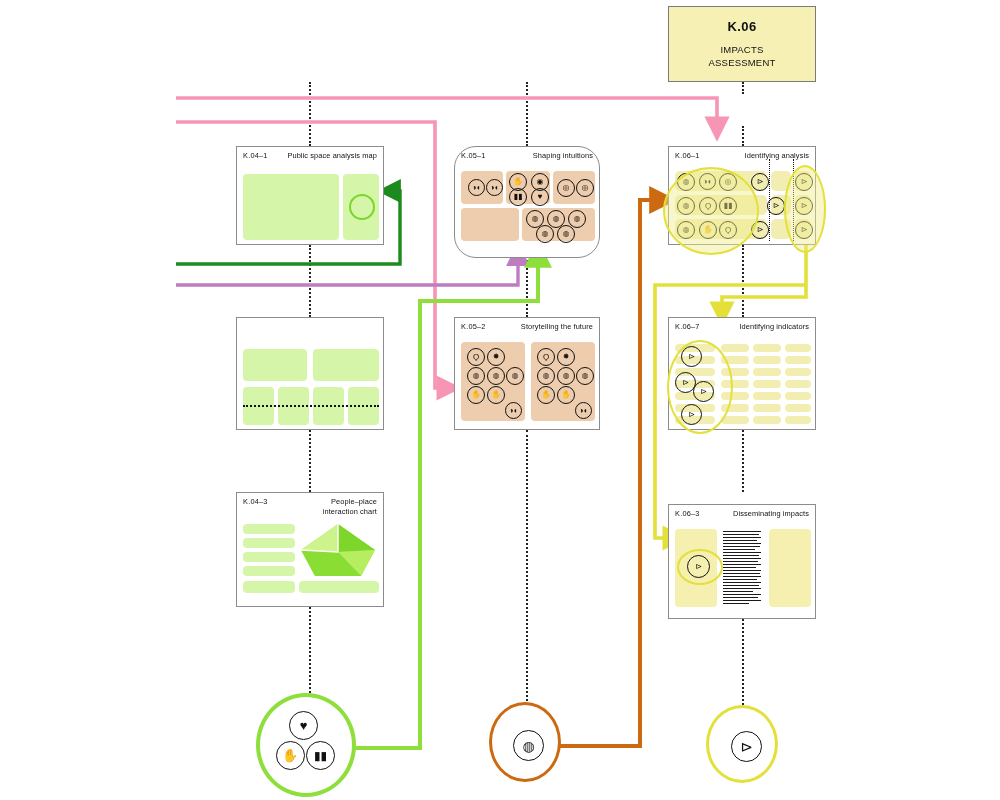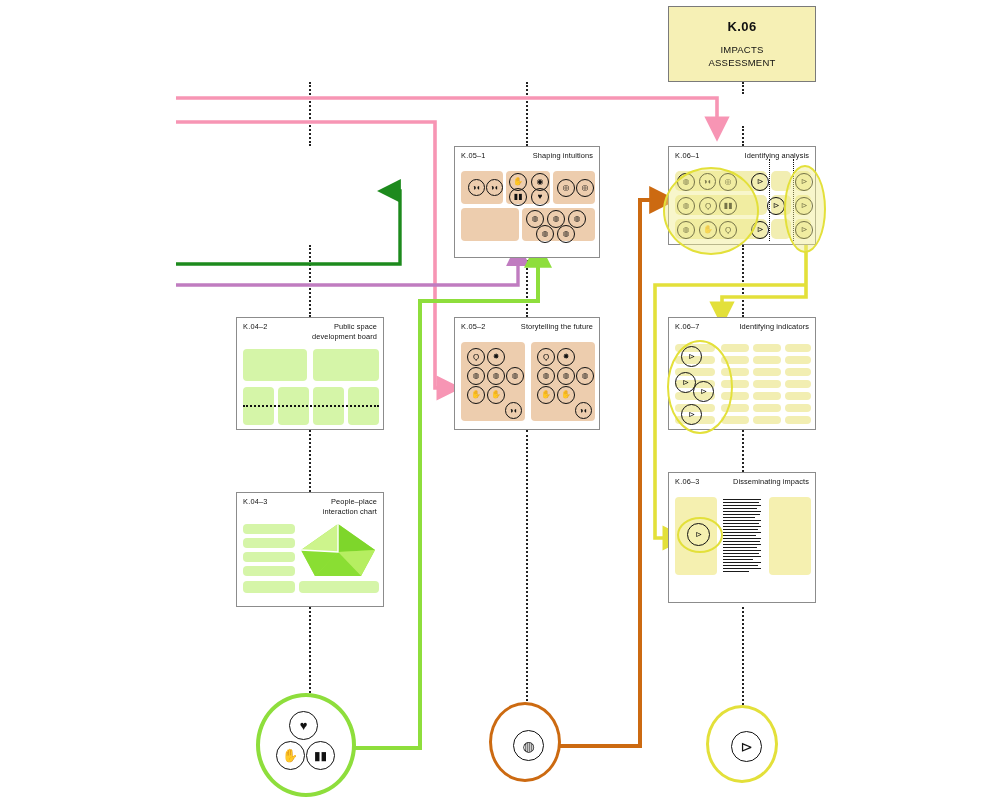--- a/index.html
+++ b/index.html
@@ -110,29 +110,33 @@
 
     <path d="M352,748 L420,748 L420,301 L538,301 L538,255" fill="none" stroke="#8ede3c" stroke-width="4" marker-end="url(#ah-lgreen)"></path>
 
     <path d="M559,746 L640,746 L640,200 L662,200" fill="none" stroke="#cc6a11" stroke-width="4" marker-end="url(#ah-orange)"></path>
 
     <path d="M806,244 L806,297 L722,297 L722,313" fill="none" stroke="#e3e03a" stroke-width="3.6" marker-end="url(#ah-yellow)"></path>
 
     <path d="M806,285 L655,285 L655,538 L674,538" fill="none" stroke="#e3e03a" stroke-width="3.6" marker-end="url(#ah-yellow)"></path>
   </svg>
 
+  <div class="card" style="left:236px;top:146px;width:148px;height:99px;">
+    <div class="hdr">
+      <div class="code">K.04–1</div>
+      <div class="title">Public space analysis map</div>
+    </div>
+    <div class="cbody">
+      <div class="blk g" style="left:0;top:2px;width:96px;height:66px;"></div>
+      <div class="blk g" style="left:100px;top:2px;width:36px;height:66px;"></div>
+      <div style="position:absolute;left:106px;top:22px;width:22px;height:22px;border:2.6px solid #7bd62b;border-radius:50%;"></div>
+    </div>
+  </div>
 
   <div class="card" style="left:236px;top:317px;width:148px;height:113px;">
-    <div class="hdr" style="height:26px;">
-      <div class="code">K.04–2</div>
-      <div class="title">
-        <span>Public space</span><br>
-        <span>development board</span>
-      </div>
-    </div>
     <div class="cbody" style="top:31px;">
       <div class="blk g" style="left:0;top:0;width:64px;height:32px;"></div>
       <div class="blk g" style="left:70px;top:0;width:66px;height:32px;"></div>
       <div class="blk g" style="left:0;top:38px;width:31px;height:38px;"></div>
       <div class="blk g" style="left:35px;top:38px;width:31px;height:38px;"></div>
       <div class="blk g" style="left:70px;top:38px;width:31px;height:38px;"></div>
       <div class="blk g" style="left:105px;top:38px;width:31px;height:38px;"></div>
       <div style="position:absolute;left:0;top:56px;width:136px;border-top:2px dotted #111;"></div>
     </div>
   </div>
@@ -157,21 +161,21 @@
         <polygon points="39,2 39,30 2,28" fill="#cdf48c"></polygon>
         <polygon points="39,2 39,30 76,28" fill="#7ed62b"></polygon>
         <polygon points="2,28 39,30 16,54" fill="#8ade33"></polygon>
         <polygon points="76,28 39,30 62,54" fill="#b6ee61"></polygon>
         <polygon points="16,54 39,30 62,54" fill="#8ade33"></polygon>
         <polyline points="39,2 39,30 2,28 M39,30 76,28 M39,30 16,54 M39,30 62,54" fill="none" stroke="#ffffff" stroke-width="1.4"></polyline>
       </svg>
     </div>
   </div>
 
-  <div class="card" style="left:454px;top:146px;width:146px;height:112px;">
+  <div class="card" style="left:454px;top:146px;width:146px;height:112px;border-radius:22px;">
     <div class="hdr">
       <div class="code">K.05–1</div>
       <div class="title">Shaping intuitions</div>
     </div>
     <div class="cbody" style="top:24px;">
       <div class="blk t" style="left:0;top:0;width:42px;height:33px;"></div>
       <div class="blk t" style="left:45px;top:0;width:44px;height:33px;"></div>
       <div class="blk t" style="left:92px;top:0;width:42px;height:33px;"></div>
       <div class="blk t" style="left:0;top:37px;width:58px;height:33px;"></div>
       <div class="blk t" style="left:61px;top:37px;width:73px;height:33px;"></div>
@@ -303,21 +307,21 @@
       <div class="ybar" style="position:absolute;left:110px;top:74px;width:26px;height:8px;"></div>
 
       <div class="ic" style="left:6px;top:4px;width:19px;height:19px;">⊳</div>
       <div class="ic" style="left:0px;top:30px;width:19px;height:19px;">⊳</div>
       <div class="ic" style="left:18px;top:39px;width:19px;height:19px;">⊳</div>
       <div class="ic" style="left:6px;top:62px;width:19px;height:19px;">⊳</div>
     </div>
     <div class="ell" style="left:-2px;top:22px;width:62px;height:90px;"></div>
   </div>
 
-  <div class="card" style="left:668px;top:472px;width:148px;height:131px;">
+  <div class="card" style="left:668px;top:504px;width:148px;height:115px;">
     <div class="hdr">
       <div class="code">K.06–3</div>
       <div class="title">Disseminating impacts</div>
     </div>
     <div class="cbody" style="top:24px;">
       <div class="blk y" style="left:0;top:0;width:42px;height:78px;"></div>
       <div style="position:absolute;left:48px;top:0;width:40px;height:78px;overflow:hidden;">
         <div class="txtline" style="left:0;top:2px;width:38px;"></div>
         <div class="txtline" style="left:0;top:5px;width:36px;"></div>
         <div class="txtline" style="left:0;top:8px;width:38px;"></div>

